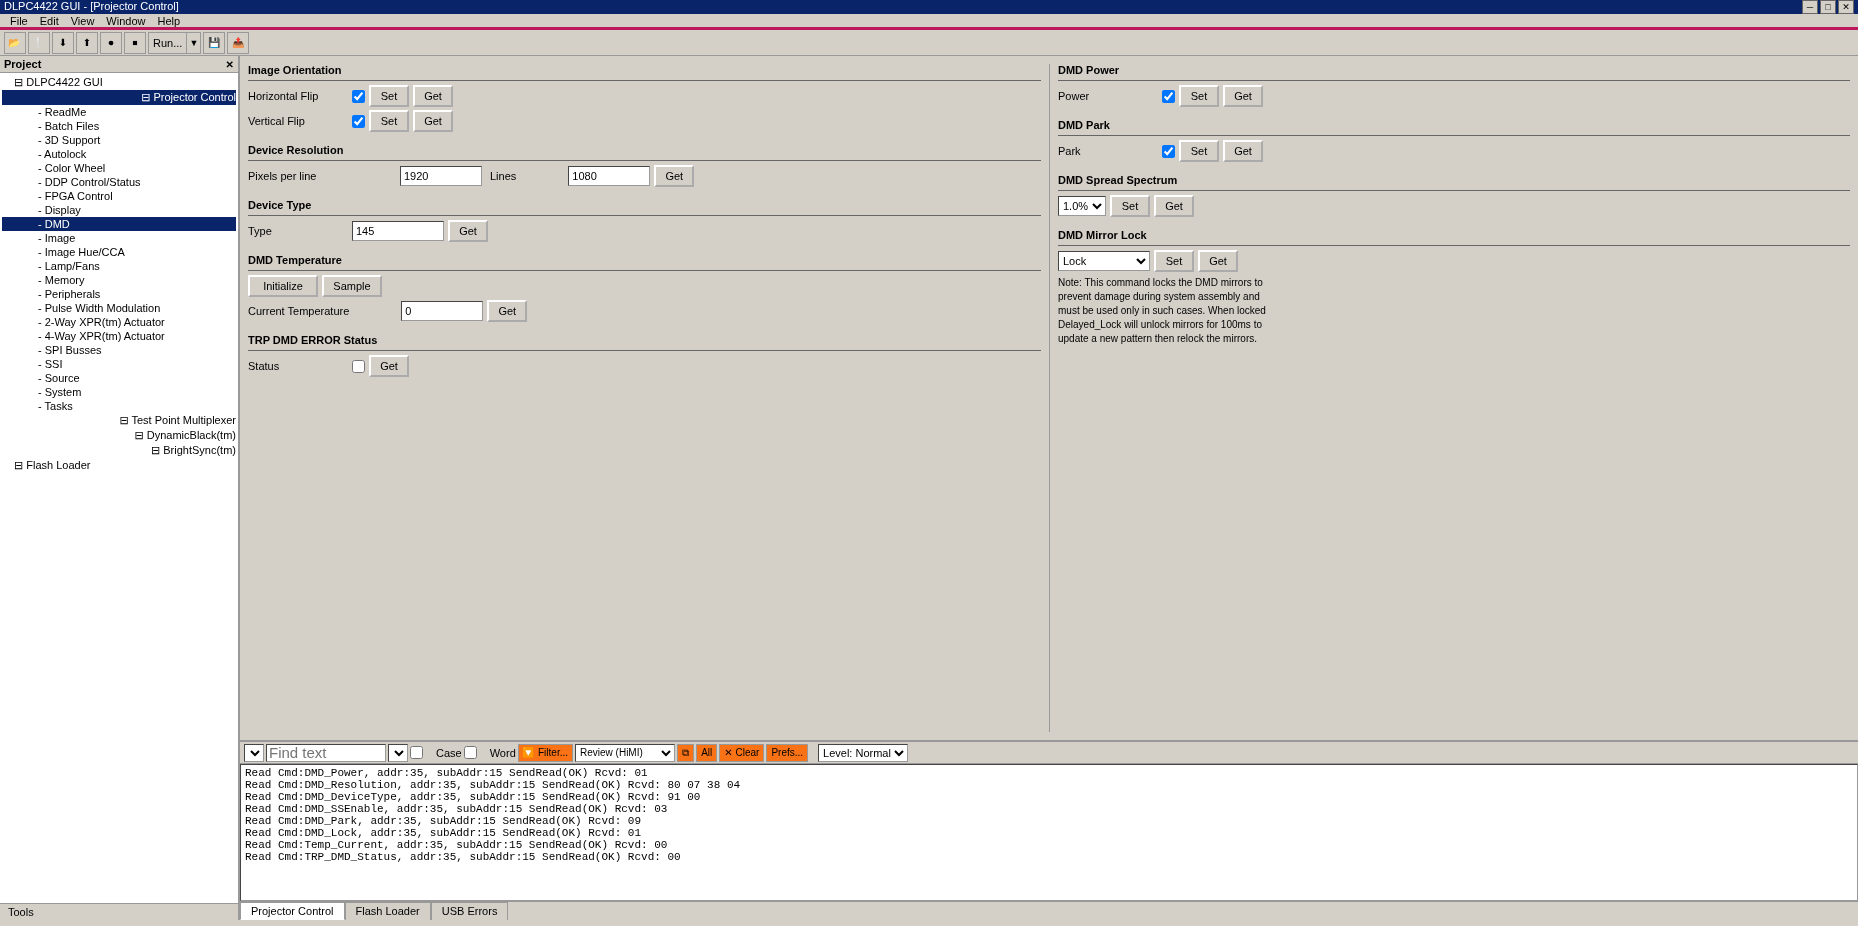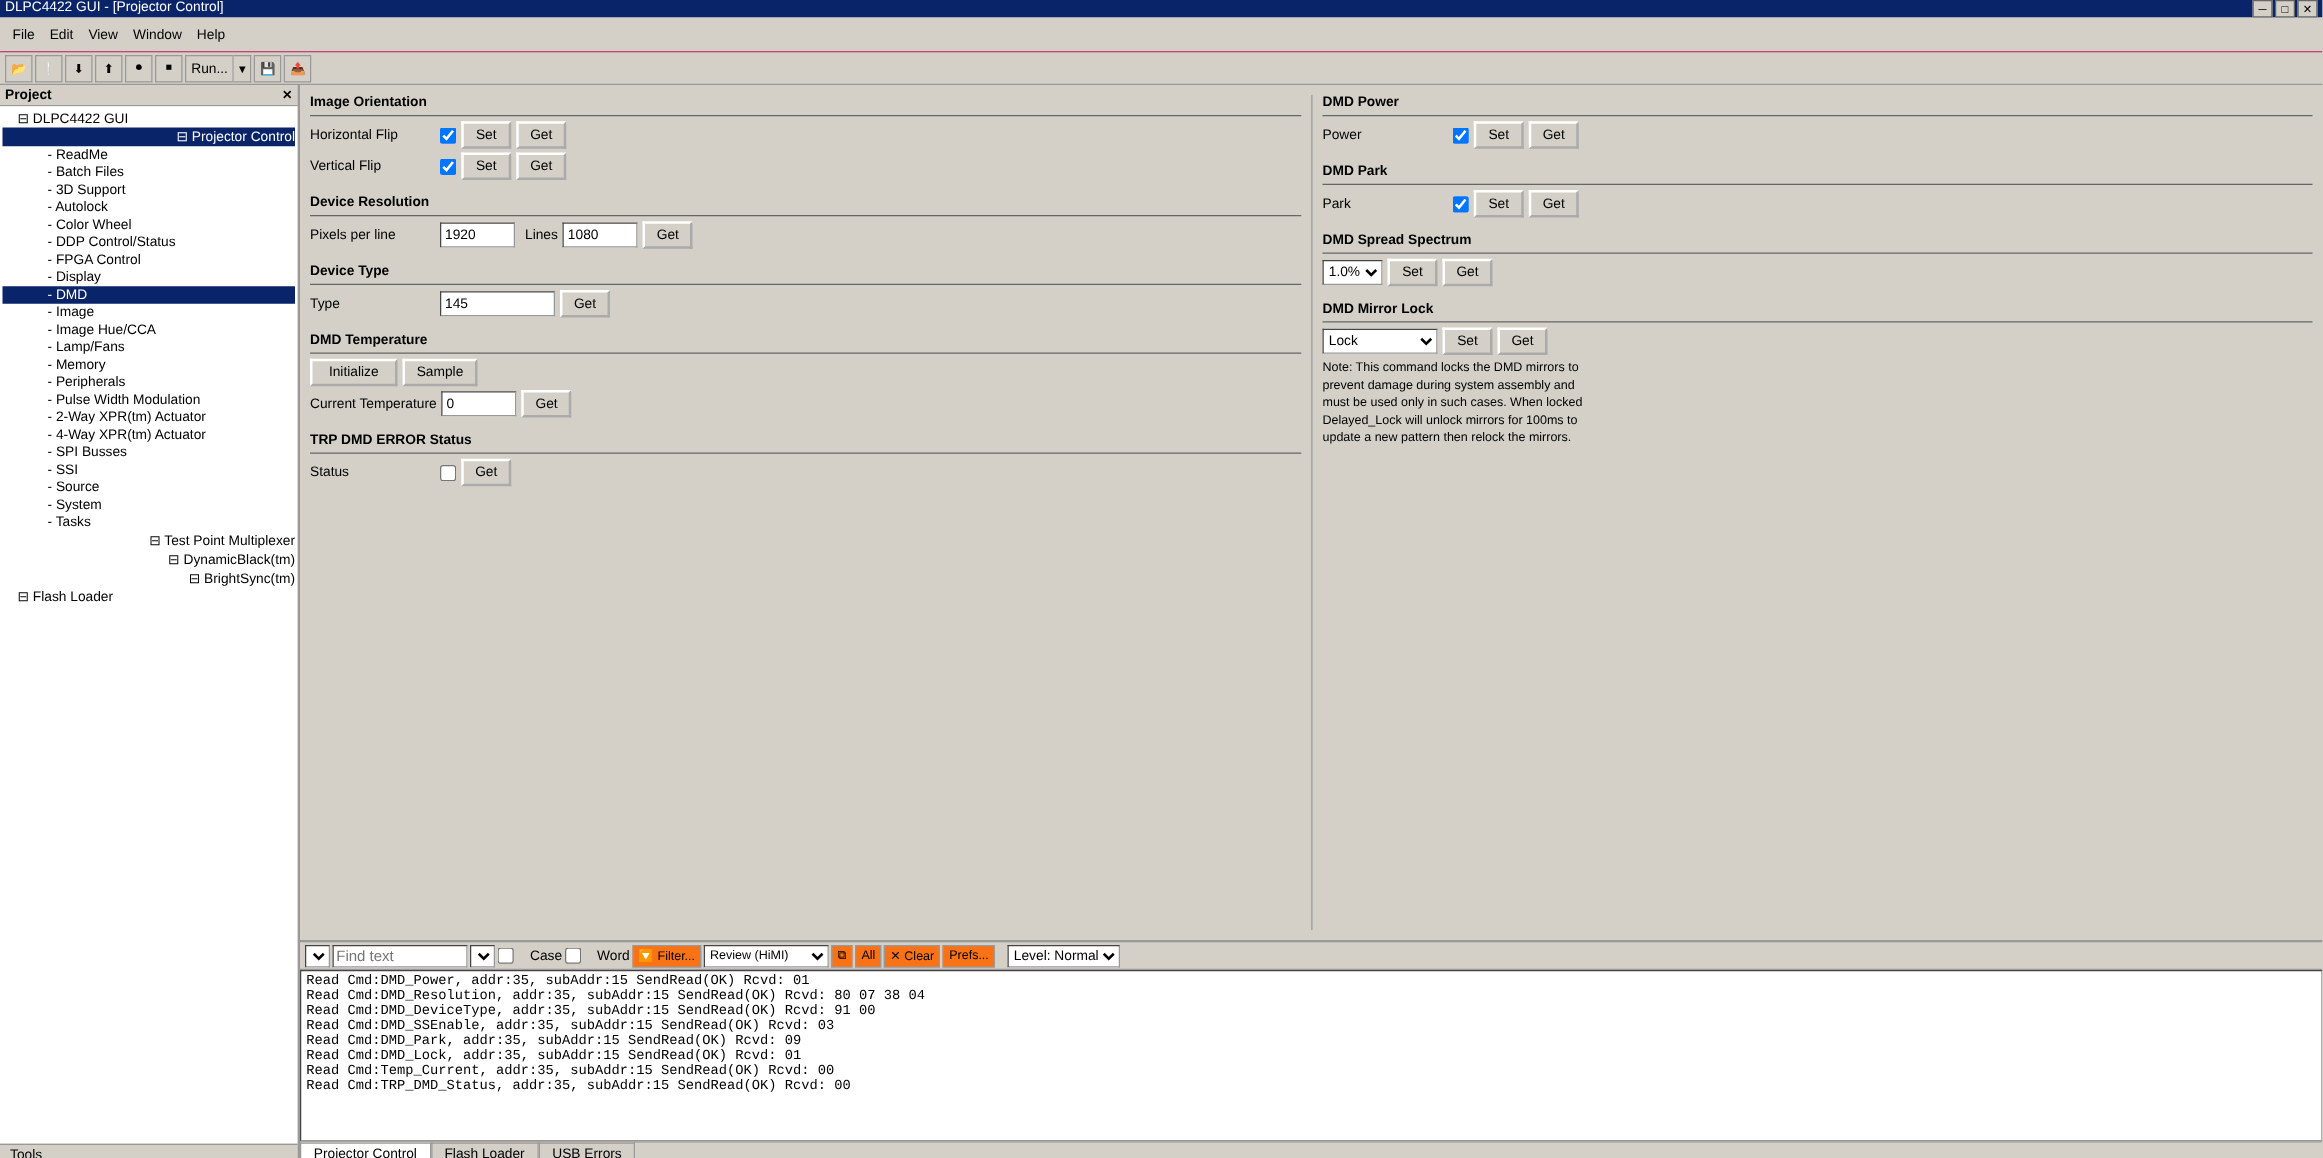--- a/index.html
+++ b/index.html
@@ -5,21 +5,21 @@
     * { box-sizing: border-box; margin: 0; padding: 0; }
     body { font-family: 'Segoe UI', Tahoma, Geneva, Verdana, sans-serif; font-size: 11px; background: #d4d0c8; color: #000; overflow: hidden; }
     
     
     .title-bar { background: #0a246a; color: #fff; height: 14px; display: flex; align-items: flex-start; padding: 0 4px; font-size: 11px; }
     .title-bar-text { flex: 1; }
     .title-bar-controls { display: flex; gap: 2px; }
     .title-bar-controls button { background: #d4d0c8; border: 1px solid #666; width: 16px; height: 14px; font-size: 9px; cursor: pointer; display: flex; align-items: center; justify-content: center; padding: 0; }
 
     
-    .menu-bar { background: #d4d0c8; height: 28px; display: flex; align-items: center; padding: 0 4px; border-bottom: 1px solid #be185d; }
+    .menu-bar { background: #d4d0c8; height: 16px; display: flex; align-items: center; padding: 0 4px; border-bottom: 3px solid #be185d; }
     .menu-item { padding: 2px 6px; cursor: pointer; font-size: 11px; }
 
     
     .toolbar { background: #d4d0c8; height: 26px; display: flex; align-items: center; padding: 0 4px; gap: 2px; border-bottom: 1px solid #999; }
     .toolbar-btn { background: #d4d0c8; border: 1px solid #999; min-width: 22px; height: 22px; cursor: pointer; display: flex; align-items: center; justify-content: center; font-size: 10px; padding: 0 2px; }
     .toolbar-run { display: flex; align-items: center; }
     .run-btn { background: #d4d0c8; border: 1px solid #999; height: 22px; padding: 0 4px; cursor: pointer; font-size: 11px; }
     .run-dropdown { background: #d4d0c8; border: 1px solid #999; height: 22px; width: 14px; cursor: pointer; font-size: 9px; display: flex; align-items: center; justify-content: center; border-left: none; }
 
     
@@ -45,21 +45,21 @@
 
     
     .section { margin-bottom: 12px; }
     .section-title { font-weight: bold; font-size: 11px; margin-bottom: 4px; color: #000; }
     .section-divider { border-top: 1px solid #666; margin-bottom: 4px; }
 
     
     .form-row { display: flex; align-items: center; margin-bottom: 3px; gap: 4px; }
     .form-label { min-width: 100px; font-size: 11px; }
     .form-input { border: 1px inset #999; background: #fff; height: 20px; padding: 1px 3px; font-size: 11px; }
-    .form-input-sm { width: 60px; }
+    .form-input-sm { width: 82px; margin-left: 48px; }
     .form-input-md { width: 92px; }
     .form-checkbox { width: 13px; height: 13px; }
     .btn { background: #d4d0c8; border: 2px outset #fff; height: 22px; padding: 0 8px; cursor: pointer; font-size: 11px; min-width: 40px; }
 
     .select-sm { height: 20px; font-size: 11px; background: #fff; border: 1px inset #999; }
 
     
     .output-area { height: 180px; border-top: 2px solid #999; display: flex; flex-direction: column; background: #d4d0c8; }
     .output-toolbar { background: #d4d0c8; height: 22px; display: flex; align-items: center; padding: 0 4px; gap: 3px; border-bottom: 1px solid #999; }
     .output-toolbar-btn { background: #f97316; border: 1px solid #999; height: 18px; padding: 0 4px; cursor: pointer; font-size: 10px; }
@@ -75,21 +75,21 @@
     .output-content::-webkit-scrollbar { width: 12px; }
     .output-content::-webkit-scrollbar-track { background: #d4d0c8; }
     .output-content::-webkit-scrollbar-thumb { background: #999; }
 
     .left-section { padding-right: 8px; }
     .right-section { padding-left: 8px; border-left: 1px solid #999; }
 
     .note-text { font-size: 10px; color: #000; max-width: 220px; line-height: 1.4; margin-top: 4px; }
 
     .output-find-area { display: flex; align-items: center; gap: 2px; flex: 1; }
-    .find-input { height: 18px; border: 1px inset #999; background: #fff; width: 108px; padding: 0 2px; font-size: 12px; }
+    .find-input { height: 18px; border: 1px inset #999; background: #fff; width: 120px; padding: 0 2px; font-size: 15px; }
     .find-dropdown { height: 18px; border: 1px inset #999; background: #fff; font-size: 11px; }
     .checkbox-label { display: flex; align-items: center; gap: 13px; font-size: 11px; }
   </style>
 </head>
 <body>
 
 <div class="title-bar">
   <span class="title-bar-text">DLPC4422 GUI - [Projector Control]</span>
   <div class="title-bar-controls">
     <button>─</button>

